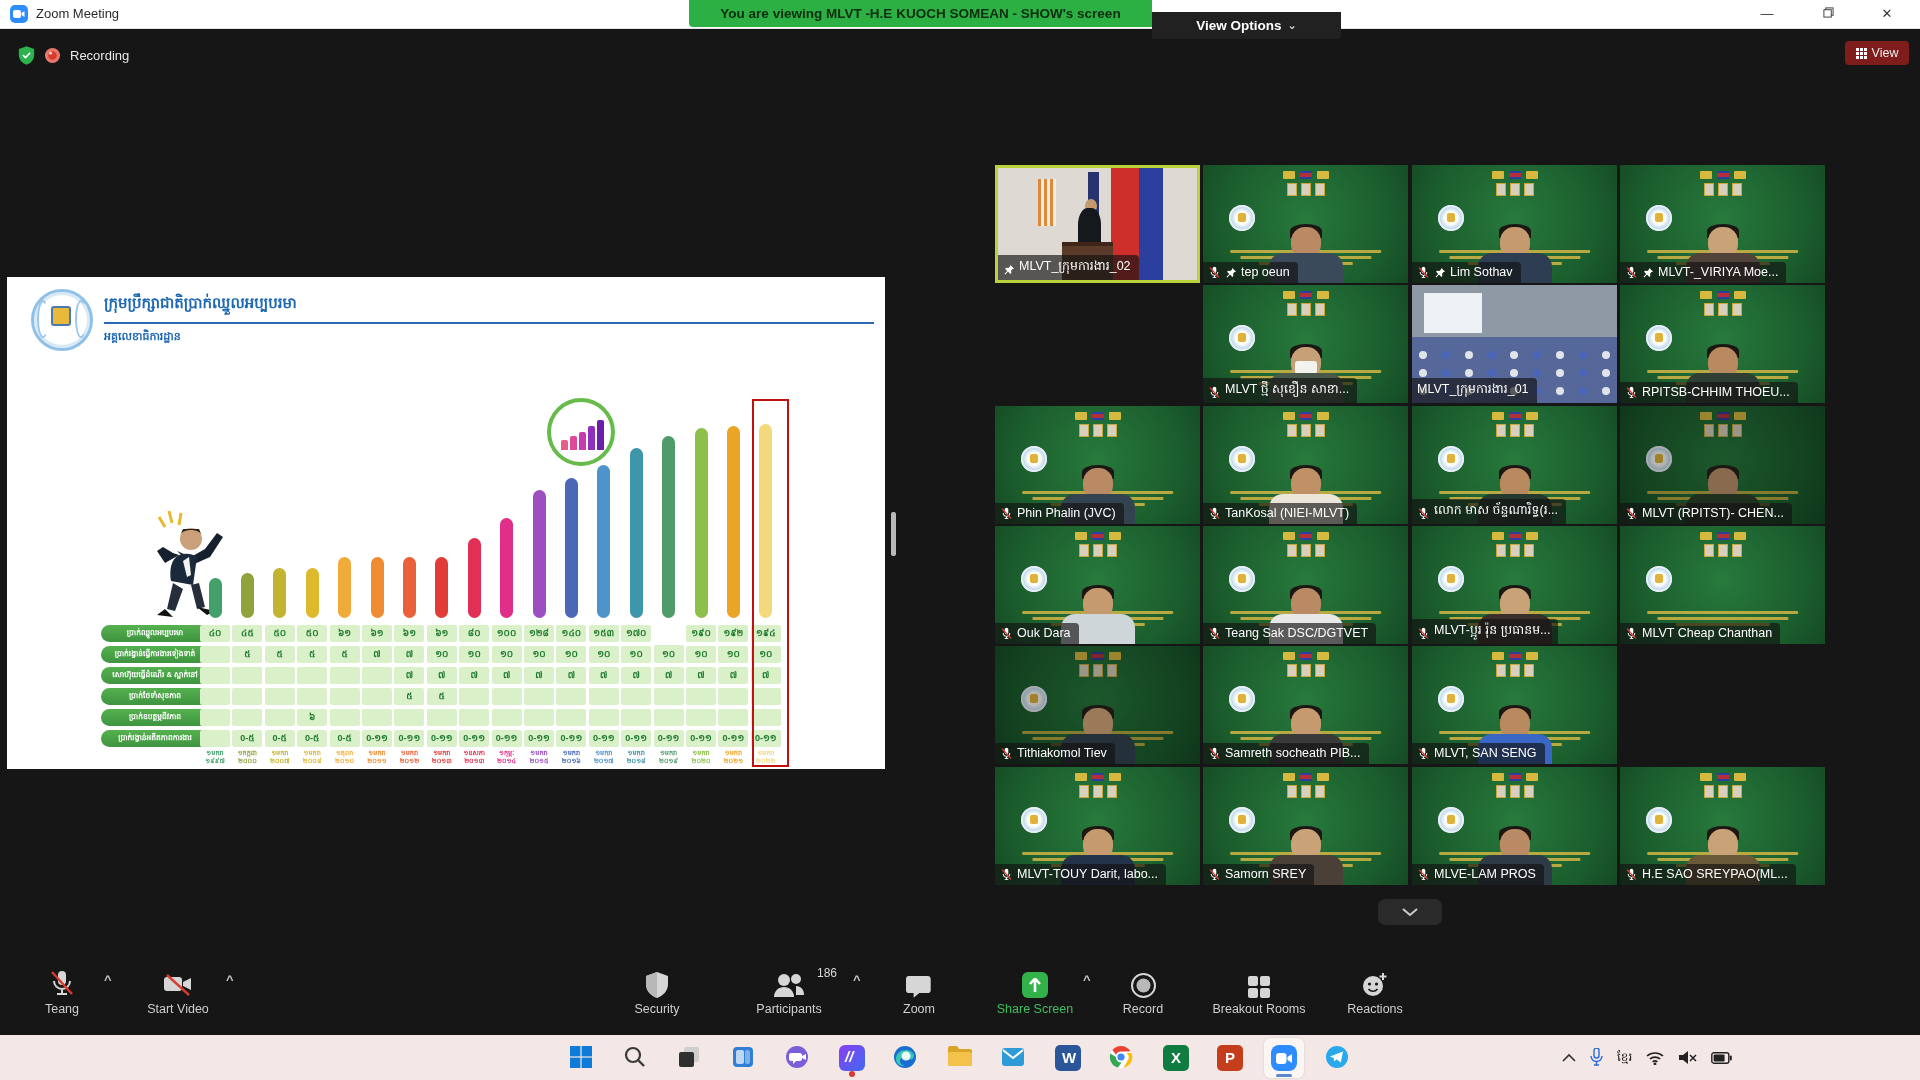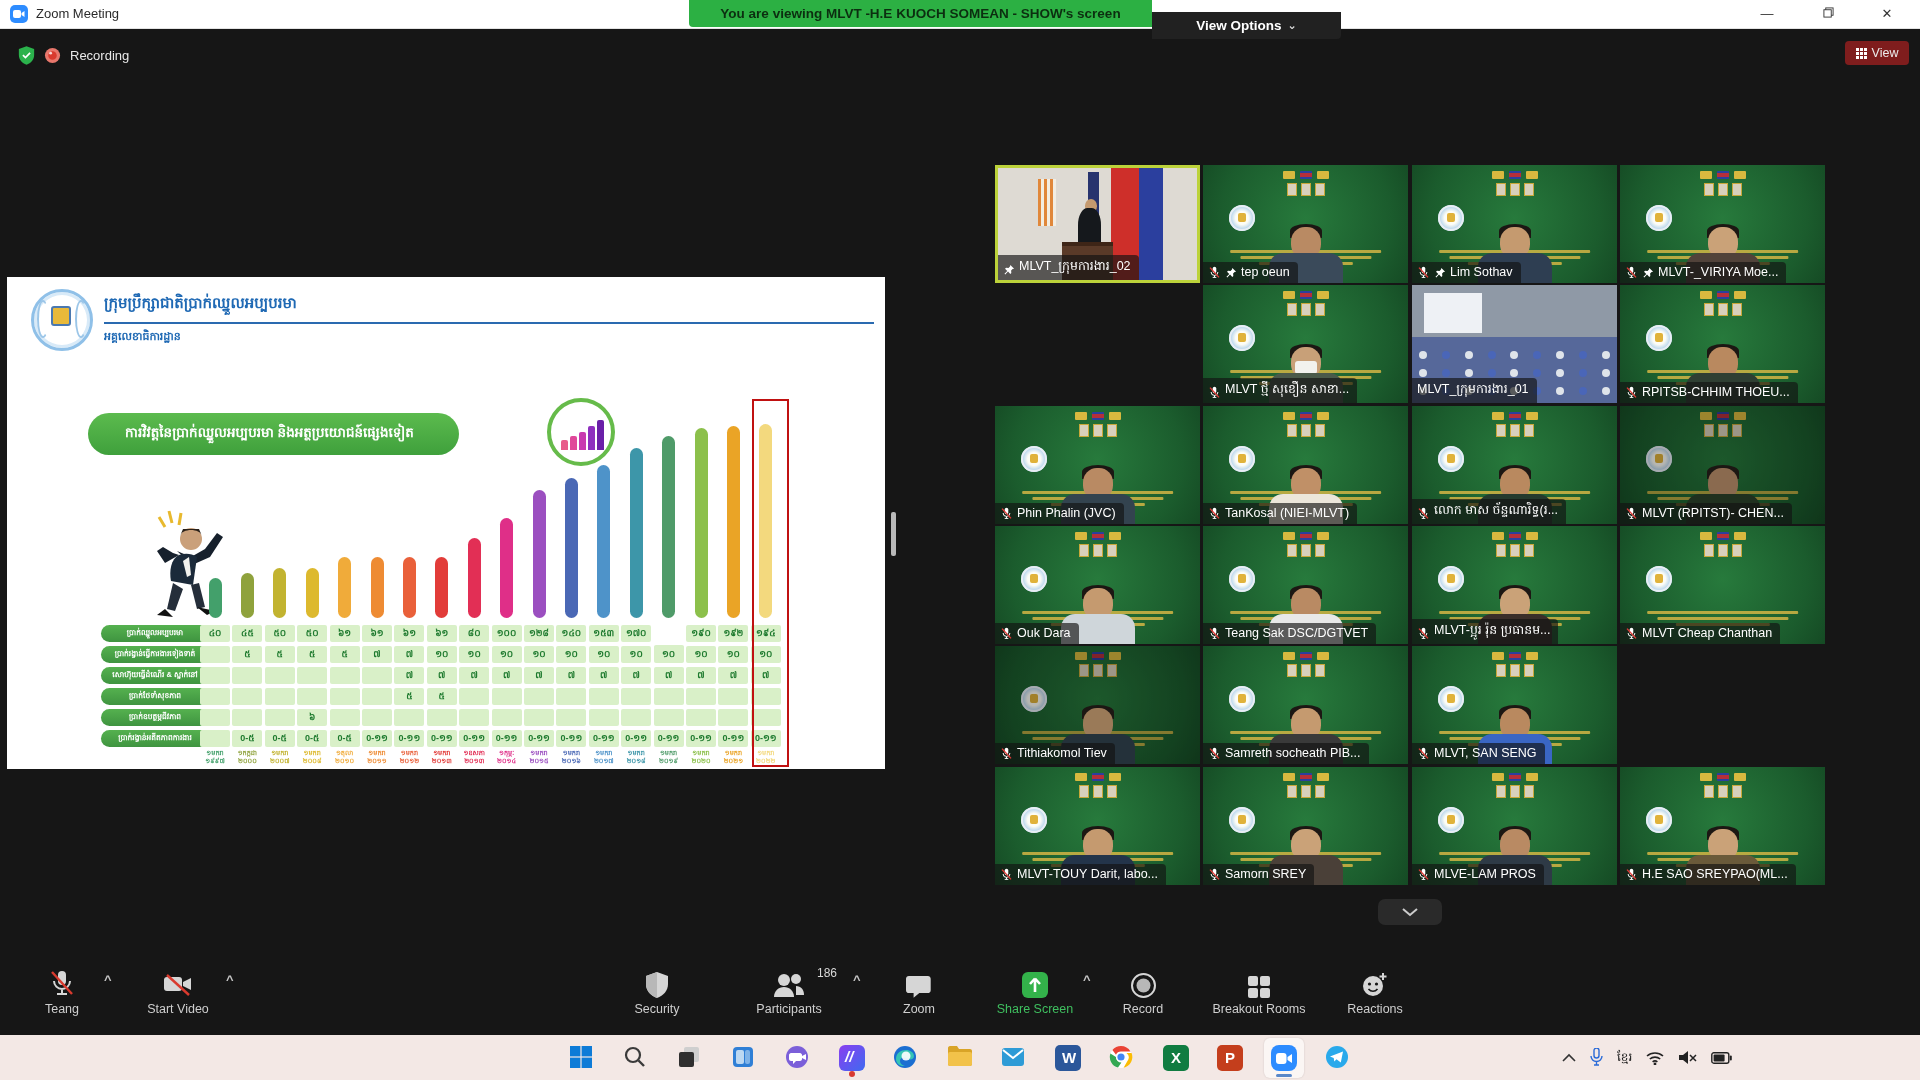--- a/index.html
+++ b/index.html
@@ -149,23 +149,20 @@
 
   <div class="slide">
     <div class="slogo">
         <span class="wing" style="left:3px;"></span>
         <span class="wing" style="right:3px;"></span>
         <span class="cup"></span>
       </div>
     <div class="sorg1">ក្រុមប្រឹក្សាជាតិប្រាក់ឈ្នួលអប្បបរមា</div>
     <div class="sdivider"></div>
     <div class="sorg2">អគ្គលេខាធិការដ្ឋាន</div>
-    <div class="spill">
-        <span>ការវិវត្តនៃប្រាក់ឈ្នួលអប្បបរមា និងអត្ថប្រយោជន៍ផ្សេងទៀត</span>
-      </div>
     <div class="sbadge">
       <i style="left:10px;width:7px;height:10px;background:#e85c8a;"></i>
       <i style="left:19px;width:7px;height:14px;background:#e0489a;"></i>
       <i style="left:28px;width:7px;height:18px;background:#c93ab0;"></i>
       <i style="left:37px;width:7px;height:24px;background:#8e2fbf;"></i>
       <i style="left:46px;width:7px;height:30px;background:#6a1fa8;"></i>
     </div>
     <svg class="manfig" width="100" height="112" viewBox="0 0 100 112">
       <path d="M20 8l6 10M30 2l3 12M42 4l-2 12" stroke="#e8b92e" stroke-width="3" fill="none"></path>
       <circle cx="52" cy="30" r="11" fill="#caa07a"></circle>

